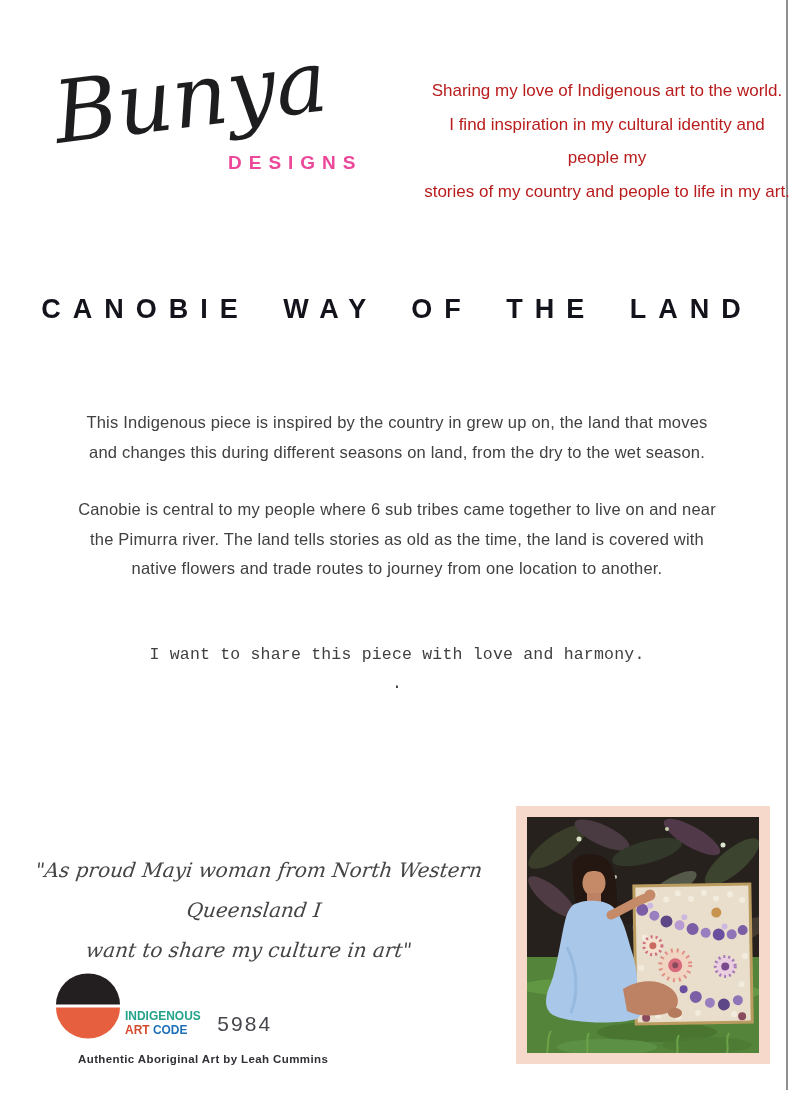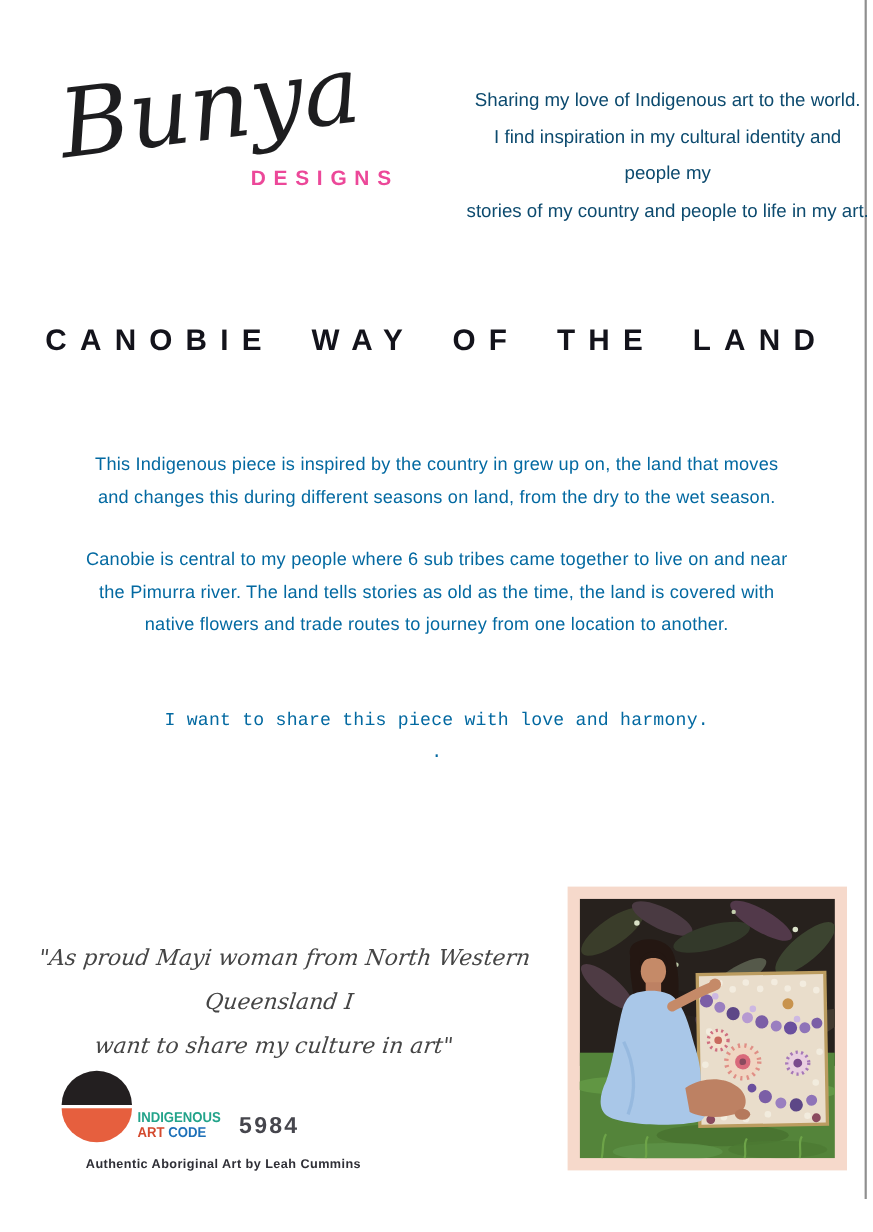--- a/index.html
+++ b/index.html
@@ -21,34 +21,34 @@
     font-style:italic;
     font-size:86px;
     fill:#1d1d1f;
   }
   .logo-designs{
     position:absolute;left:228px;top:152px;
     font-size:19px;font-weight:600;letter-spacing:7px;color:#ec4899;
   }
   .tagline{
     position:absolute;left:424px;top:74px;width:366px;
-    text-align:center;font-size:17px;line-height:33.5px;color:#0c4a6e;
+    text-align:center;font-size:17px;line-height:33.5px;color:#b91c1c;
   }
   
   .title{
     position:absolute;left:0;top:294px;width:794px;margin:0;
     text-align:center;
     font-size:27px;font-weight:700;letter-spacing:12px;word-spacing:14px;
     color:#13131b;
   }
   
   .body-text{
     position:absolute;left:17px;top:408px;width:760px;
     text-align:center;font-size:16.5px;line-height:29.5px;
-    color:#0369a1;letter-spacing:0.2px;
+    color:#404040;letter-spacing:0.2px;
   }
   .body-text .para{margin:0 0 28px 0;}
   .body-text .para.gap-large{margin-top:56px;font-family:Liberation Mono, monospace;}
   
   .quote{
     position:absolute;left:28px;top:850px;width:452px;
     text-align:center;
     font-family:"DejaVu Serif", serif;font-style:italic;
     font-size:20px;line-height:40px;color:#454545;
     transform:skewX(-7deg);
@@ -62,21 +62,21 @@
   .artcode-words{
     margin-left:3px;margin-bottom:4px;
     font-size:13px;font-weight:bold;line-height:13.5px;letter-spacing:0;
     transform:scaleX(0.92);transform-origin:left bottom;
   }
   .w-indigenous{color:#22a38a;}
   .w-art{color:#d44a2e;}
   .w-code{color:#1d70b8;}
   .artcode-number{
     margin-left:10px;margin-bottom:4px;
-    font-size:21px;letter-spacing:2px;color:#46464d;font-weight:700;
+    font-size:21px;letter-spacing:2px;color:#46464d;font-weight:400;
   }
   .credit{
     position:absolute;left:38px;top:1053px;
     font-size:11.5px;font-weight:bold;letter-spacing:0.4px;color:#2f2f36;margin-left:40px;
   }
   
   .photo-frame{
     position:absolute;left:516px;top:806px;width:254px;height:258px;
     background:#f6d9cb;
     display:flex;align-items:center;justify-content:center;

